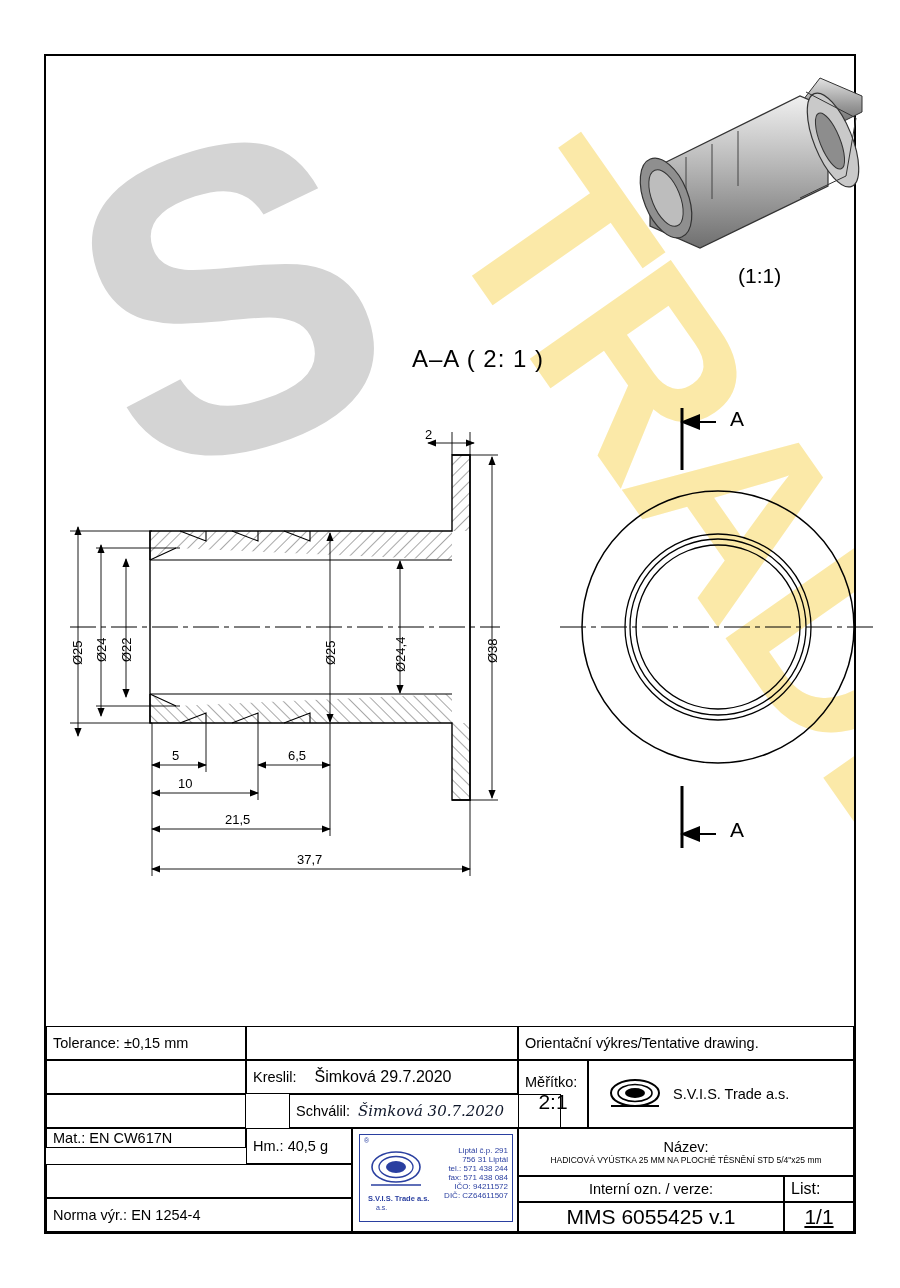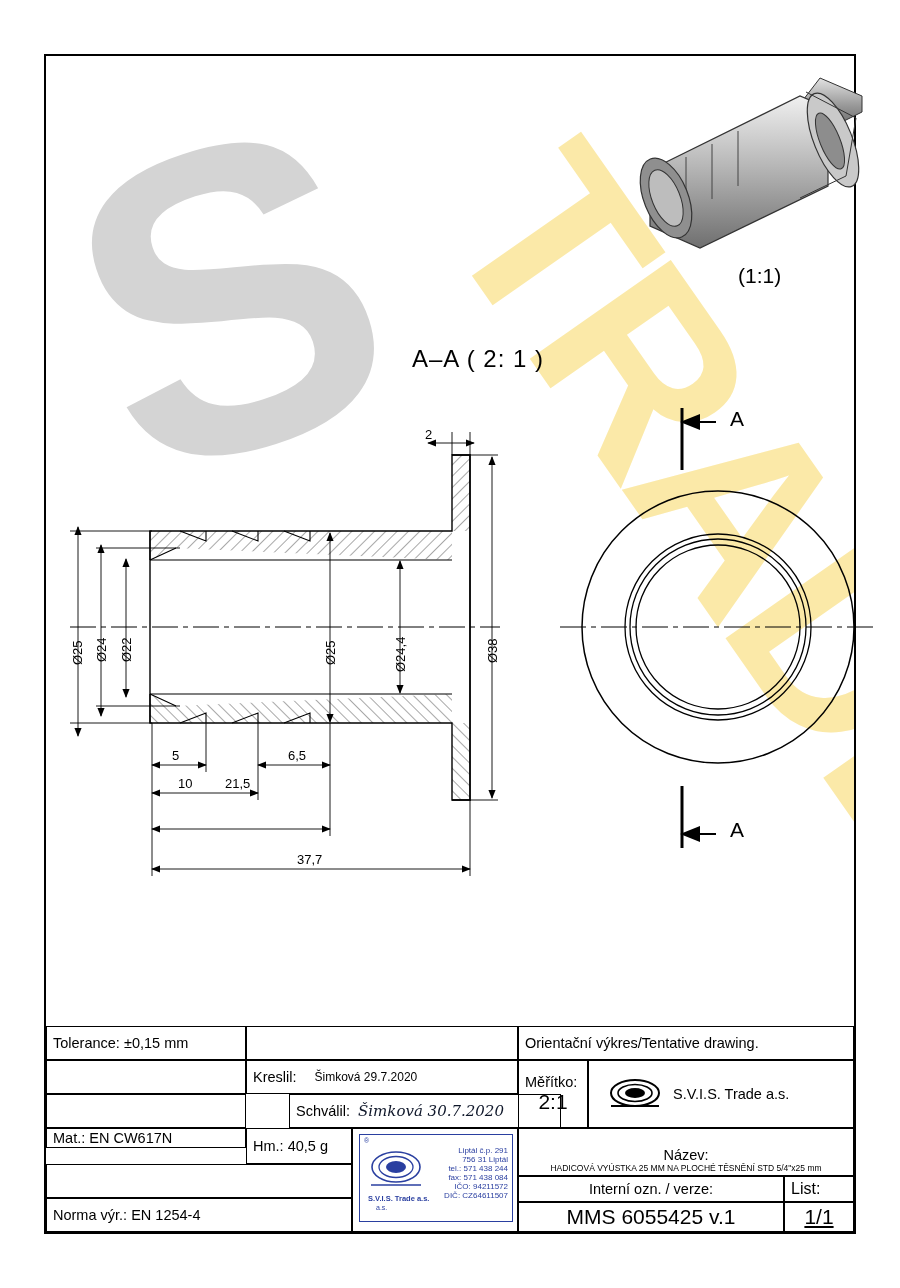--- a/index.html
+++ b/index.html
@@ -87,21 +87,21 @@
     box-sizing: border-box;
     border: 1px solid #000;
     padding: 3px 6px;
     display: flex;
     align-items: center;
     overflow: hidden;
   }
   .tb .cell.center { justify-content: center; }
   .tb .cell.col { flex-direction: column; align-items: center; justify-content: center; }
   .t14 { font-size: 14.5px; }
-  .t18 { font-size: 12px; text-align: right; }
+  .t18 { font-size: 16px; text-align: right; }
   .t20 { font-size: 21px; }
   .t11 { font-size: 16px; }
   .t8  { font-size: 8.5px; }
   .handwrite {
     font-family: "DejaVu Serif", serif;
     font-style: italic;
     font-size: 15px;
     color: #0f172a;
   }
   .stamp {
@@ -259,21 +259,21 @@
   <div class="lbl dim dim-v" style="left:94px; top:662px;">Ø24</div>
   <div class="lbl dim dim-v" style="left:119px; top:662px;">Ø22</div>
   <div class="lbl dim dim-v" style="left:323px; top:665px;">Ø25</div>
   <div class="lbl dim dim-v" style="left:393px; top:672px;">Ø24,4</div>
   <div class="lbl dim dim-v" style="left:485px; top:663px;">Ø38</div>
 
   <div class="lbl dim" style="left:425px; top:427px;">2</div>
   <div class="lbl dim" style="left:172px; top:748px;">5</div>
   <div class="lbl dim" style="left:288px; top:748px;">6,5</div>
   <div class="lbl dim" style="left:178px; top:776px;">10</div>
-  <div class="lbl dim" style="left:225px; top:776px;">21,5</div>
+  <div class="lbl dim" style="left:225px; top:812px;">21,5</div>
   <div class="lbl dim" style="left:297px; top:852px;">37,7</div>
 
   <div class="tb">
 
     <div class="cell t14" style="left:0; top:0; width:200px; height:34px;">Tolerance: ±0,15 mm</div>
     <div class="cell" style="left:200px; top:0; width:272px; height:34px;"></div>
     <div class="cell t14" style="left:472px; top:0; width:336px; height:34px;">Orientační výkres/Tentative drawing.</div>
 
     <div class="cell" style="left:0; top:34px; width:200px; height:34px;"></div>
     <div class="cell" style="left:200px; top:34px; width:272px; height:34px; gap:18px;">
@@ -324,21 +324,21 @@
             <div class="st-txt">756 31 Liptál</div>
             <div class="st-txt">tel.: 571 438 244</div>
             <div class="st-txt">fax: 571 438 084</div>
             <div class="st-txt">IČO: 94211572</div>
             <div class="st-txt">DIČ: CZ64611507</div>
           </div>
         </div>
       </div>
     </div>
 
-    <div class="cell col" style="left:472px; top:102px; width:336px; height:48px; align-items:stretch; padding:2px 6px;justify-content:flex-end;">
+    <div class="cell col" style="left:472px; top:102px; width:336px; height:48px; align-items:stretch; padding:2px 6px;">
       <div class="t14" style="text-align:center; width:100%;">Název:</div>
       <div class="t8" style="text-align:center; width:100%;">HADICOVÁ VYÚSTKA 25 MM NA PLOCHÉ TĚSNĚNÍ STD 5/4"x25 mm</div>
     </div>
 
     <div class="cell center t14" style="left:472px; top:150px; width:266px; height:26px;">Interní ozn. / verze:</div>
     <div class="cell t11" style="left:738px; top:150px; width:70px; height:26px;">List:</div>
 
     <div class="cell center t20" style="left:472px; top:176px; width:266px; height:30px;">MMS 6055425 v.1</div>
     <div class="cell center t20" style="left:738px; top:176px; width:70px; height:30px;text-decoration:underline;">1/1</div>
 

